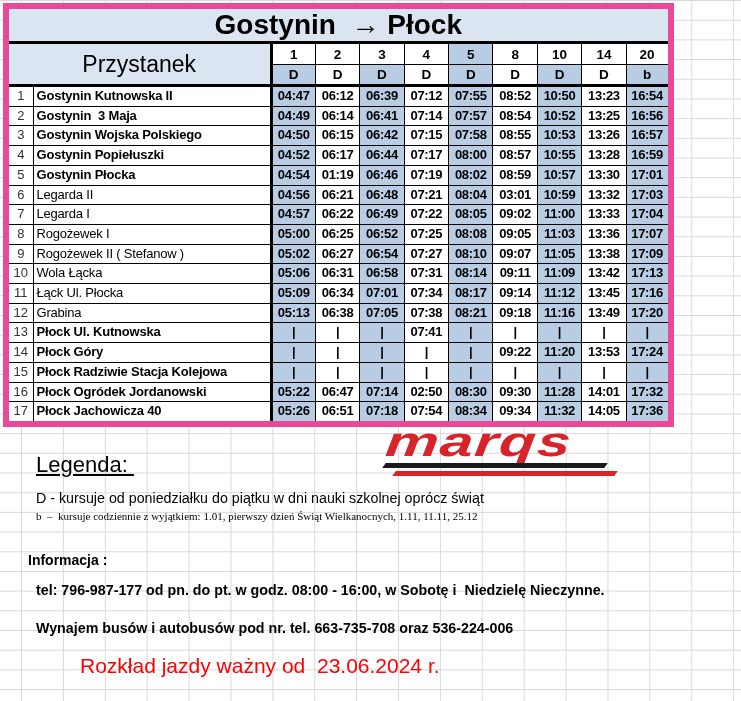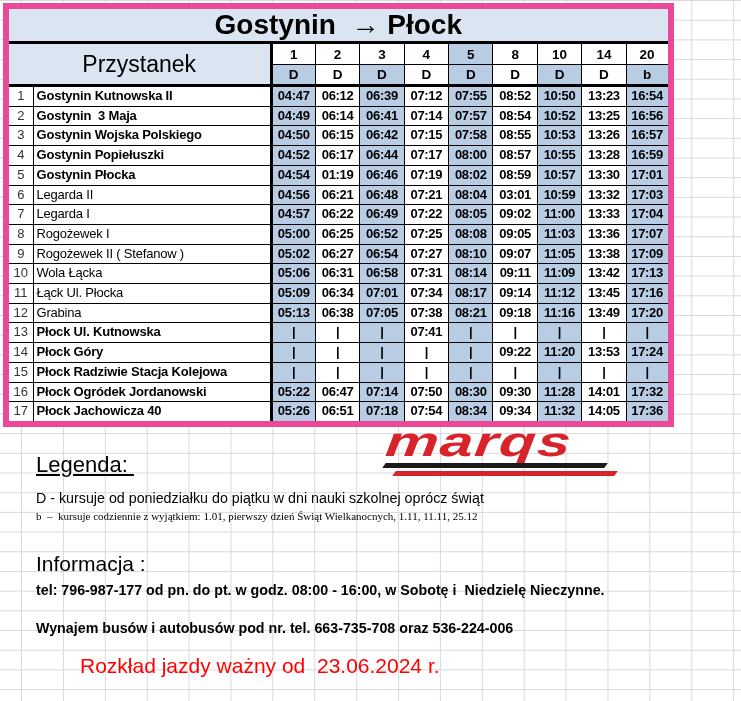--- a/index.html
+++ b/index.html
@@ -36,21 +36,21 @@
   .rno{background:var(--hdr,#dbe5f1);font-size:12px;color:#333;font-weight:normal;}
   .stop{text-align:left !important;padding-left:3px !important;letter-spacing:-0.2px;white-space:pre;border-right:3px solid #000 !important;}
   .stop.b{font-weight:bold;}
   .tm{font-weight:bold;letter-spacing:-0.3px;}
   .sh{background:var(--shade,#b8cce4) !important;}
   .bar{font-weight:bold;}
   .fline{position:absolute;white-space:pre;}
   .legend-h{left:36px;top:452px;font-size:22px;font-weight:normal;text-decoration:underline;text-align:center;}
   .leg-d{left:36px;top:489px;font-size:15.5px;transform:scaleX(0.92);transform-origin:left top;}
   .leg-b{left:36px;top:510px;font-size:11px;font-family:Liberation Serif, serif;}
-  .info-h{left:36px;top:552px;font-size:21px;font-weight:normal;}
+  .info-h{left:28px;top:552px;font-size:14px;font-weight:bold;}
   .info-tel{left:36px;top:581px;font-size:15px;font-weight:bold;transform:scaleX(0.95);transform-origin:left top;}
   .info-rent{left:36px;top:619px;font-size:15px;font-weight:bold;transform:scaleX(0.95);transform-origin:left top;}
   .validity{left:36px;top:654px;font-size:21px;color:var(--vred,#ff0000);margin-left:44px;}
   .logo{position:absolute;left:384px;top:424px;width:240px;}
   .logo-text{
     font-size:42px;font-weight:bold;font-style:italic;
     color:var(--lred,#d8232a);letter-spacing:1px;line-height:36px;
     transform:skewX(-6deg) scaleX(1.42);transform-origin:left bottom;
   }
   .lbar{height:5px;transform:skewX(-35deg);}
@@ -297,21 +297,21 @@
         <td class="tm sh bar">|</td>
         <td class="tm bar">|</td>
         <td class="tm sh bar">|</td>
       </tr>
       <tr>
         <td class="rno">16</td>
         <td class="stop b">Płock Ogródek Jordanowski</td>
         <td class="tm sh">05:22</td>
         <td class="tm">06:47</td>
         <td class="tm sh">07:14</td>
-        <td class="tm">07:50</td>
+        <td class="tm">02:50</td>
         <td class="tm sh">08:30</td>
         <td class="tm">09:30</td>
         <td class="tm sh">11:28</td>
         <td class="tm">14:01</td>
         <td class="tm sh">17:32</td>
       </tr>
       <tr>
         <td class="rno">17</td>
         <td class="stop b">Płock Jachowicza 40</td>
         <td class="tm sh">05:26</td>

